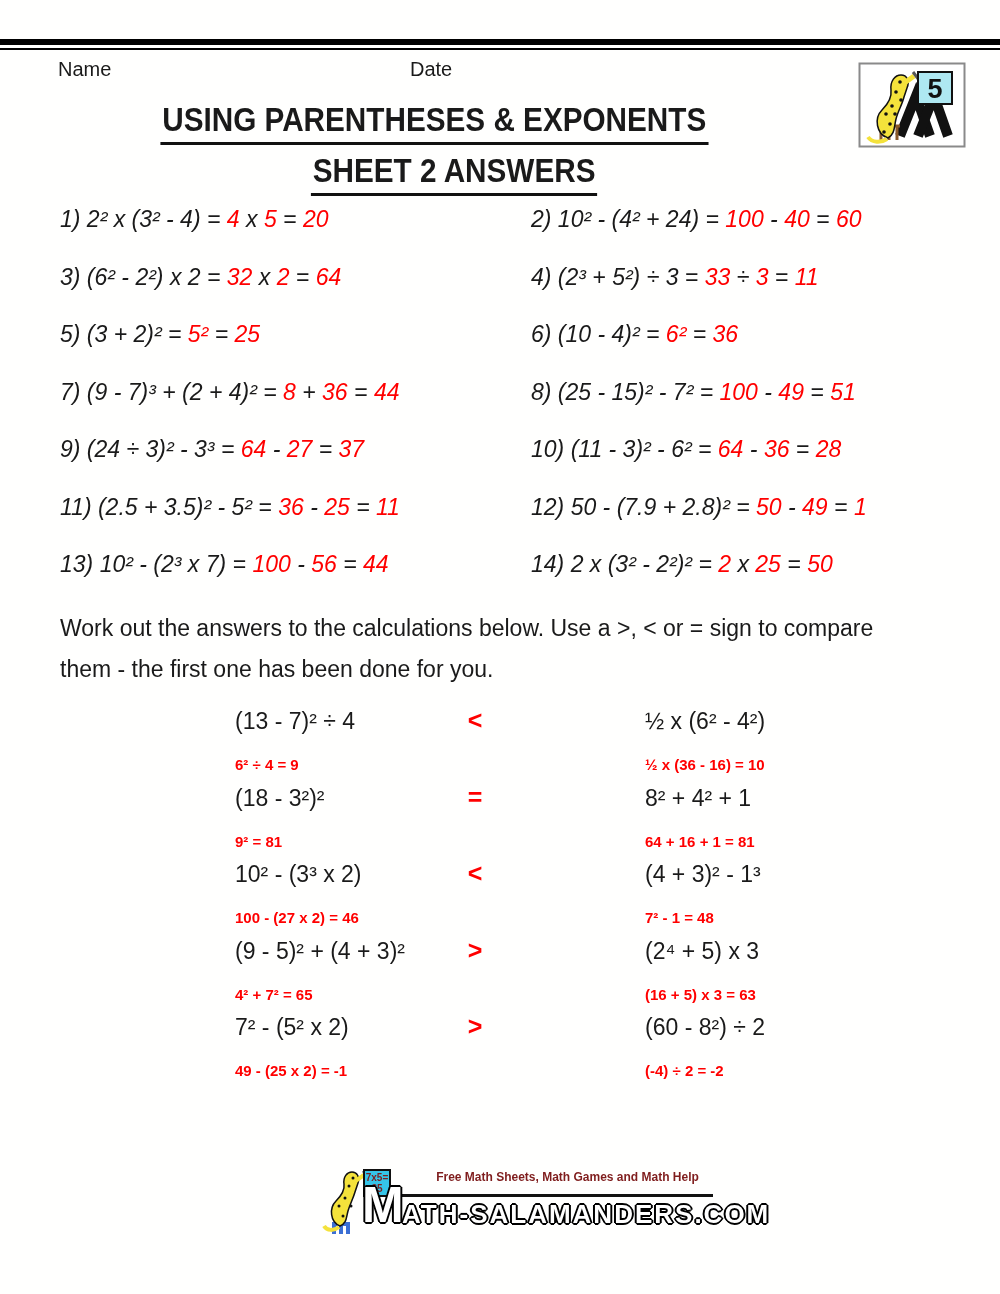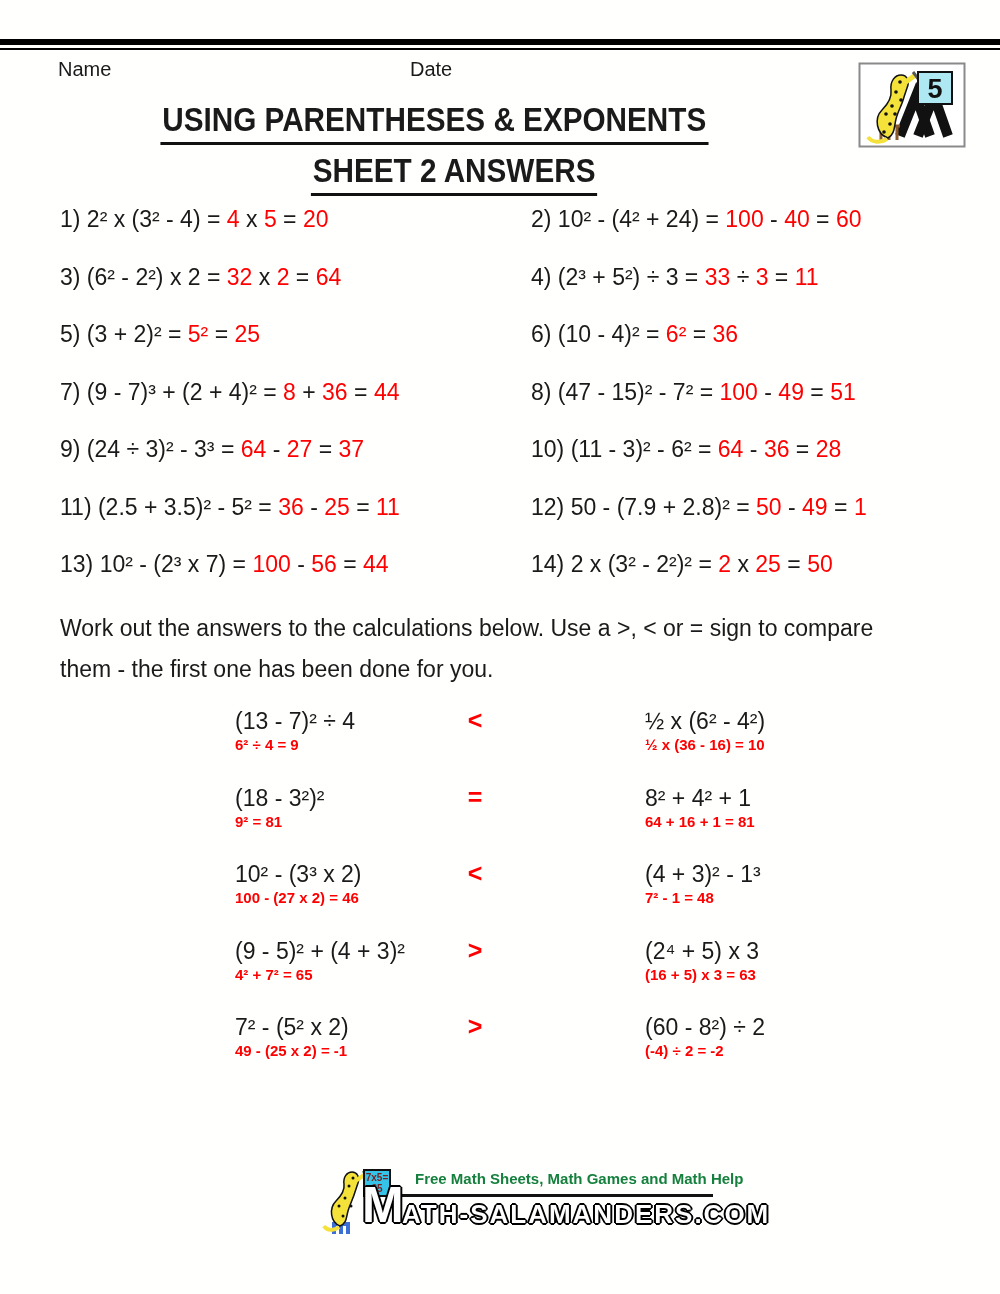--- a/index.html
+++ b/index.html
@@ -17,42 +17,42 @@
   .headline{
     display:inline-block;font-size:33px;font-weight:700;letter-spacing:0px;
     border-bottom:3px solid #111;padding:0 2px 3px 2px;
     transform:scaleX(.9);transform-origin:center;white-space:nowrap;
   }
   .problems{
     position:absolute;left:60px;top:206px;width:920px;
     display:grid;grid-template-columns:471px auto;grid-auto-rows:57.5px;
     font-size:23px;
   }
-  .problem{white-space:nowrap;}
+  .problem{white-space:nowrap;font-style:italic;}
   .red{color:#ff0000;}
   .black{color:#1a1a1a;}
   .instructions{
     position:absolute;left:60px;top:608px;width:860px;
     font-size:23px;line-height:41px;
   }
   .comparisons{position:absolute;left:0;top:702px;width:1000px;}
   .cmp-row{position:relative;height:76.5px;}
   .cmp-left{position:absolute;left:235px;top:0;}
   .cmp-right{position:absolute;left:645px;top:0;}
   .cmp-sign{
     position:absolute;left:445px;top:4px;width:60px;text-align:center;
     color:#ff0000;font-size:25px;font-weight:700;
   }
   .cmp-expr{font-size:23px;line-height:30px;padding-top:4px;color:#1a1a1a;white-space:nowrap;}
-  .cmp-work{font-size:15px;font-weight:700;line-height:18px;margin-top:0;color:#ff0000;white-space:nowrap;}
+  .cmp-work{font-size:15px;font-weight:700;line-height:18px;margin-top:20px;color:#ff0000;white-space:nowrap;}
   .footer{position:absolute;left:320px;top:1164px;width:430px;height:75px;}
   .footer-mascot{position:absolute;left:0;top:2px;}
   .footer-tagline{
     position:absolute;left:95px;top:6px;width:305px;text-align:center;
-    font-size:15px;font-weight:700;color:#15803d;white-space:nowrap;
+    font-size:12px;font-weight:700;color:#7f1d1d;white-space:nowrap;
   }
   .footer-rule{position:absolute;left:78px;top:30px;width:315px;height:3px;background:#111;}
   .outline-text{
     color:#ffffff;font-weight:700;
     text-shadow:-2px 0 #000,2px 0 #000,0 -2px #000,0 2px #000,
                 -1px -1px #000,1px -1px #000,-1px 1px #000,1px 1px #000;
   }
   .footer-bigM{position:absolute;left:42px;top:16px;font-size:50px;line-height:50px;letter-spacing:0;}
   .footer-site{position:absolute;left:82px;top:34px;font-size:26px;line-height:32px;letter-spacing:2px;white-space:nowrap;}
 </style>
@@ -98,21 +98,21 @@
   </div>
 
   <div class="problems" id="problems">
       <div class="problem"><span class="black">1) 2² x (3² - 4) = </span><span class="red">4</span><span class="black"> x </span><span class="red">5</span><span class="black"> = </span><span class="red">20</span></div>
       <div class="problem"><span class="black">2) 10² - (4² + 24) = </span><span class="red">100</span><span class="black"> - </span><span class="red">40</span><span class="black"> = </span><span class="red">60</span></div>
       <div class="problem"><span class="black">3) (6² - 2²) x 2 = </span><span class="red">32</span><span class="black"> x </span><span class="red">2</span><span class="black"> = </span><span class="red">64</span></div>
       <div class="problem"><span class="black">4) (2³ + 5²) ÷ 3 = </span><span class="red">33</span><span class="black"> ÷ </span><span class="red">3</span><span class="black"> = </span><span class="red">11</span></div>
       <div class="problem"><span class="black">5) (3 + 2)² = </span><span class="red">5²</span><span class="black"> = </span><span class="red">25</span></div>
       <div class="problem"><span class="black">6) (10 - 4)² = </span><span class="red">6²</span><span class="black"> = </span><span class="red">36</span></div>
       <div class="problem"><span class="black">7) (9 - 7)³ + (2 + 4)² = </span><span class="red">8</span><span class="black"> + </span><span class="red">36</span><span class="black"> = </span><span class="red">44</span></div>
-      <div class="problem"><span class="black">8) (47 - 15)² - 7² = </span><span class="red">100</span><span class="black"> - </span><span class="red">49</span><span class="black"> = </span><span class="red">51</span></div>
+      <div class="problem"><span class="black">8) (25 - 15)² - 7² = </span><span class="red">100</span><span class="black"> - </span><span class="red">49</span><span class="black"> = </span><span class="red">51</span></div>
       <div class="problem"><span class="black">9) (24 ÷ 3)² - 3³ = </span><span class="red">64</span><span class="black"> - </span><span class="red">27</span><span class="black"> = </span><span class="red">37</span></div>
       <div class="problem"><span class="black">10) (11 - 3)² - 6² = </span><span class="red">64</span><span class="black"> - </span><span class="red">36</span><span class="black"> = </span><span class="red">28</span></div>
       <div class="problem"><span class="black">11) (2.5 + 3.5)² - 5² = </span><span class="red">36</span><span class="black"> - </span><span class="red">25</span><span class="black"> = </span><span class="red">11</span></div>
       <div class="problem"><span class="black">12) 50 - (7.9 + 2.8)² = </span><span class="red">50</span><span class="black"> - </span><span class="red">49</span><span class="black"> = </span><span class="red">1</span></div>
       <div class="problem"><span class="black">13) 10² - (2³ x 7) = </span><span class="red">100</span><span class="black"> - </span><span class="red">56</span><span class="black"> = </span><span class="red">44</span></div>
       <div class="problem"><span class="black">14) 2 x (3² - 2²)² = </span><span class="red">2</span><span class="black"> x </span><span class="red">25</span><span class="black"> = </span><span class="red">50</span></div>
     </div>
 
   <div class="instructions">Work out the answers to the calculations below. Use a &gt;, &lt; or = sign to compare them - the first one has been done for you.</div>
 

